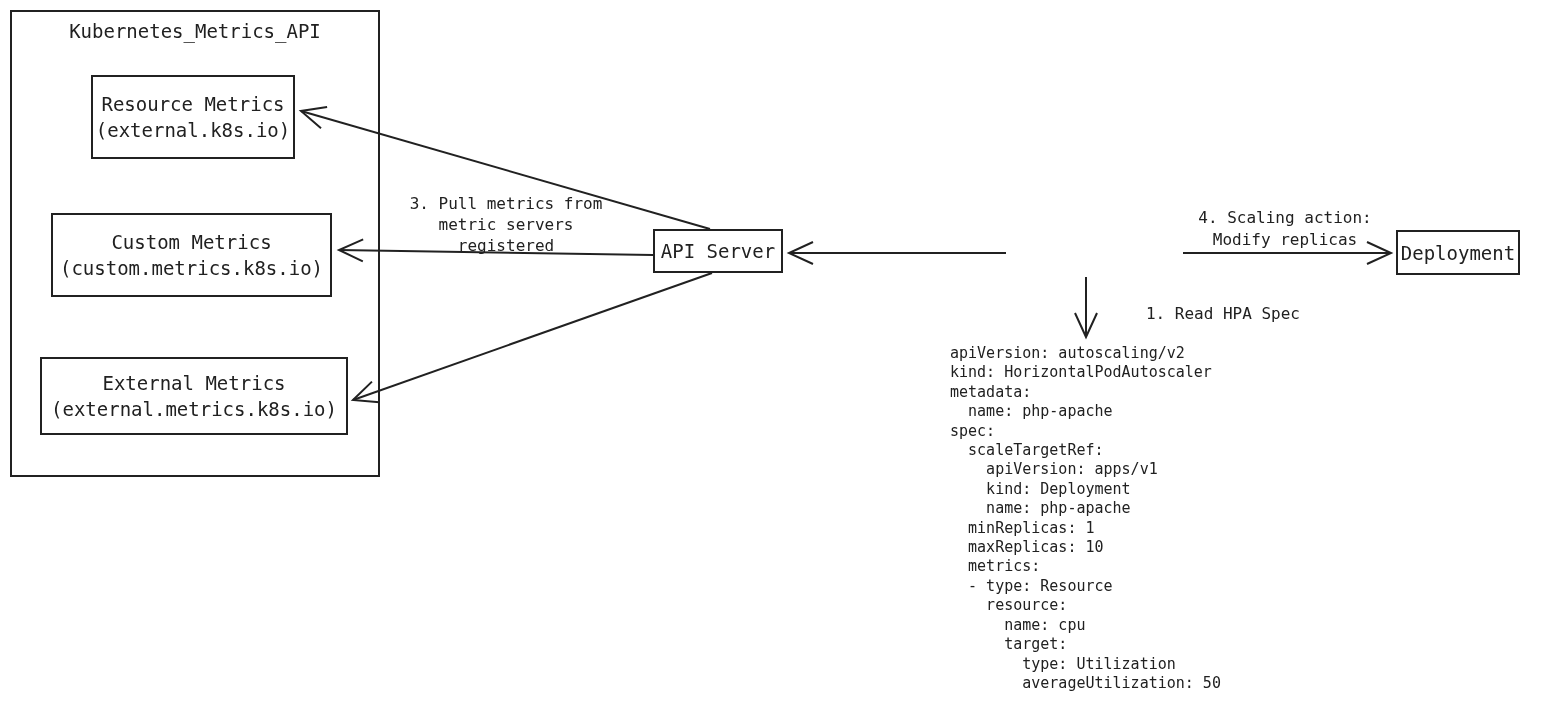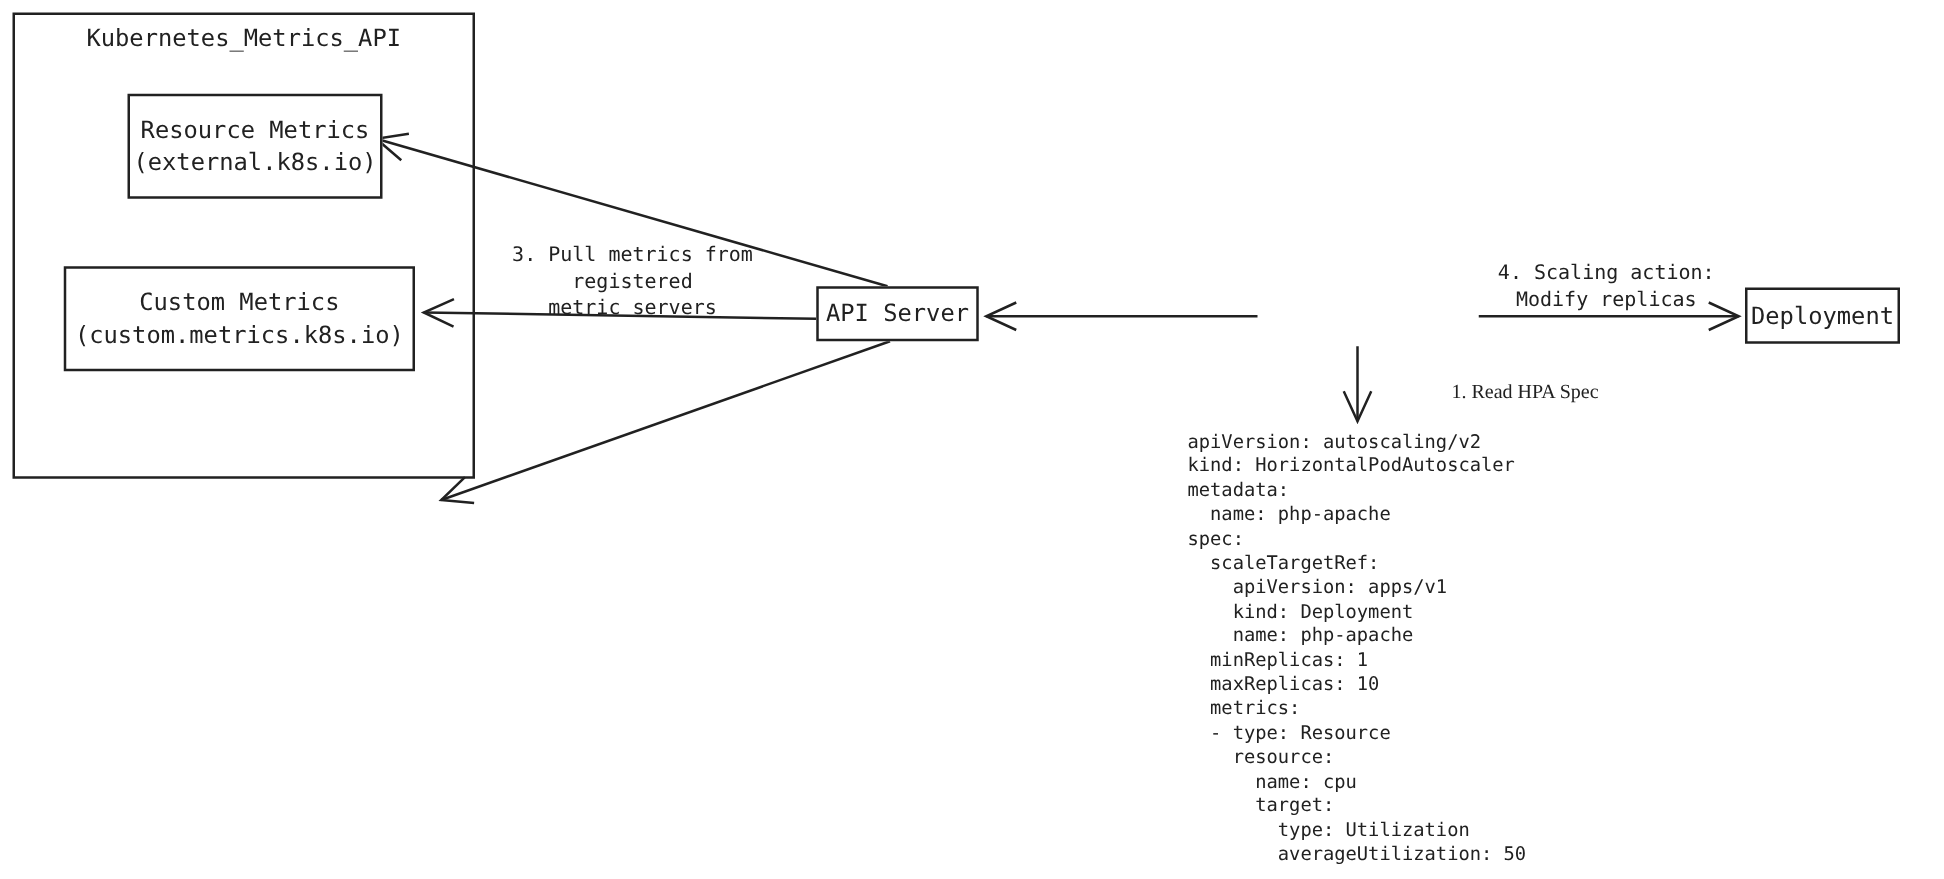--- a/index.html
+++ b/index.html
@@ -20,21 +20,21 @@
   }
   .edges-layer {
     position: absolute;
     left: 0; top: 0;
     width: 1555px; height: 703px;
     z-index: 1;
   }
   .group-box {
     position: absolute;
     left: 10px; top: 10px;
-    width: 370px; height: 373px;
+    width: 370px; height: 467px;
     border: 2px solid #212121;
     background: transparent;
     box-sizing: border-box;
     z-index: 2;
   }
   .group-title {
     position: absolute;
     left: 0; top: 8px;
     width: 100%;
     text-align: center;
@@ -50,39 +50,39 @@
     display: flex;
     flex-direction: column;
     align-items: center;
     justify-content: center;
     font-size: 19px;
     line-height: 26px;
     text-align: center;
     white-space: pre;
     z-index: 3;
   }
-  #node-resource-metrics { left: 91px;  top: 75px;  width: 204px; height: 84px; margin-left: 11px; }
+  #node-resource-metrics { left: 91px;  top: 75px;  width: 204px; height: 84px; }
   #node-custom-metrics   { left: 51px;  top: 213px; width: 281px; height: 84px; }
   #node-external-metrics { left: 40px;  top: 357px; width: 308px; height: 78px; }
   #node-api-server       { left: 653px; top: 229px; width: 130px; height: 44px; }
   #node-hpa-controller   { left: 1006px;top: 232px; width: 177px; height: 45px; }
   #node-deployment       { left: 1396px;top: 230px; width: 124px; height: 45px; }
   .edge-label {
     position: absolute;
     font-size: 16px;
     line-height: 21px;
     text-align: center;
     white-space: pre;
     z-index: 4;
     background: transparent;
   }
   #label-pull-metrics   { left: 398px;  top: 193px; width: 216px; }
   #label-obtain-metrics { left: 788px;  top: 205px; width: 228px; line-height: 22px; }
   #label-scaling-action { left: 1194px; top: 207px; width: 182px; line-height: 22px; }
-  #label-read-hpa-spec  { left: 1140px; top: 303px; width: 160px; text-align: center; font-family: Liberation Serif, serif; }
+  #label-read-hpa-spec  { left: 1140px; top: 303px; width: 160px; text-align: right; }
   .yaml-block {
     position: absolute;
     left: 950px; top: 344px;
     margin: 0;
     font-family: "DejaVu Sans Mono", "Liberation Mono", monospace;
     font-size: 15px;
     line-height: 19.4px;
     white-space: pre;
     z-index: 2;
   }
@@ -107,31 +107,32 @@
   </svg>
 
   <div class="group-box">
     <div class="group-title">Kubernetes_Metrics_API</div>
   </div>
 
   <div class="node" id="node-resource-metrics"><div>Resource Metrics</div><div>(external.k8s.io)</div></div>
 
   <div class="node" id="node-custom-metrics"><div>Custom Metrics</div><div>(custom.metrics.k8s.io)</div></div>
 
+  <div class="node" id="node-external-metrics"><div>External Metrics</div><div>(external.metrics.k8s.io)</div></div>
 
   <div class="node" id="node-api-server">
     <span>API Server</span>
   </div>
 
 
   <div class="node" id="node-deployment">
     <span>Deployment</span>
   </div>
 
-  <div class="edge-label" id="label-pull-metrics"><div>3. Pull metrics from</div><div>registered</div><div>metric servers</div></div>
+  <div class="edge-label" id="label-pull-metrics"><div>3. Pull metrics from</div><div>metric servers</div><div>registered</div></div>
 
 
   <div class="edge-label" id="label-scaling-action"><div>4. Scaling action:</div><div>Modify replicas</div></div>
 
   <div class="edge-label" id="label-read-hpa-spec"><div>1. Read HPA Spec</div></div>
 
   <pre class="yaml-block"><div>apiVersion: autoscaling/v2</div><div>kind: HorizontalPodAutoscaler</div><div>metadata:</div><div>  name: php-apache</div><div>spec:</div><div>  scaleTargetRef:</div><div>    apiVersion: apps/v1</div><div>    kind: Deployment</div><div>    name: php-apache</div><div>  minReplicas: 1</div><div>  maxReplicas: 10</div><div>  metrics:</div><div>  - type: Resource</div><div>    resource:</div><div>      name: cpu</div><div>      target:</div><div>        type: Utilization</div><div>        averageUtilization: 50</div></pre>
 
 </div>
 

